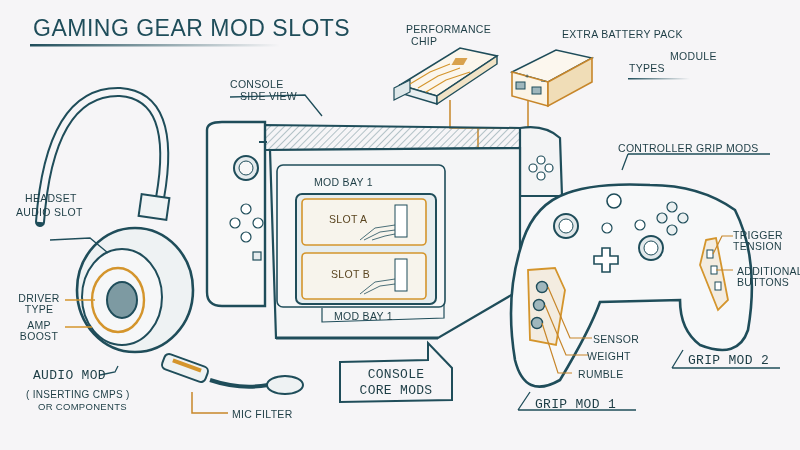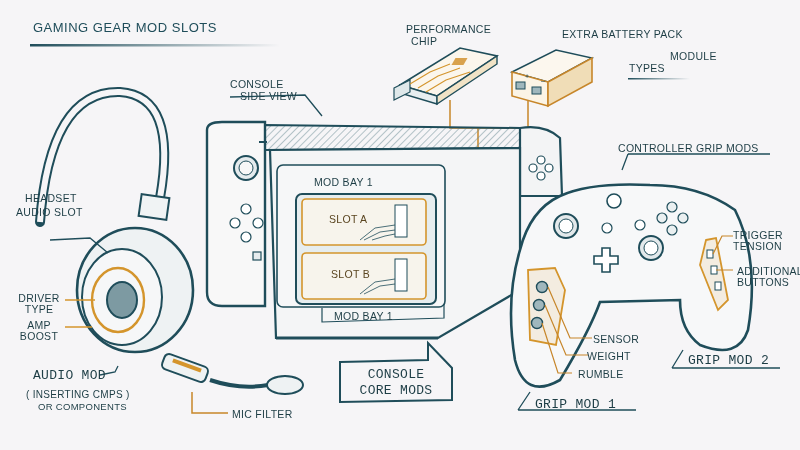--- a/index.html
+++ b/index.html
@@ -1,21 +1,21 @@
 <!DOCTYPE html>
 <html><head>
 <meta charset="utf-8">
 <style>
   html, body { margin:0; padding:0; }
   body { width:800px; height:450px; overflow:hidden; background:#f6f5f7; position:relative;
          font-family:"Liberation Sans", sans-serif; color:#1f4750; }
   .lbl { position:absolute; font-family:"Liberation Sans", sans-serif; font-size:10.5px;
          letter-spacing:0.3px; color:#1d3d45; line-height:12px; text-transform:uppercase; white-space:nowrap; }
   .lbl.big { font-size:13px; line-height:15px;font-family:Liberation Mono, monospace; }
-  .lbl.title { font-size:13px; letter-spacing:0.5px; color:#1f4d5a; }
+  .lbl.title { font-size:23px; letter-spacing:0.5px; color:#1f4d5a; }
   .lbl.center { text-align:center; }
   svg { position:absolute; left:0; top:0; }
 </style>
 </head>
 <body>
 
 <svg width="800" height="450" viewBox="0 0 800 450">
   <defs>
     <pattern id="hatch" width="5" height="5" patternUnits="userSpaceOnUse" patternTransform="rotate(45)">
       <line x1="0" y1="0" x2="0" y2="5" stroke="#6f8f98" stroke-width="1"></line>

